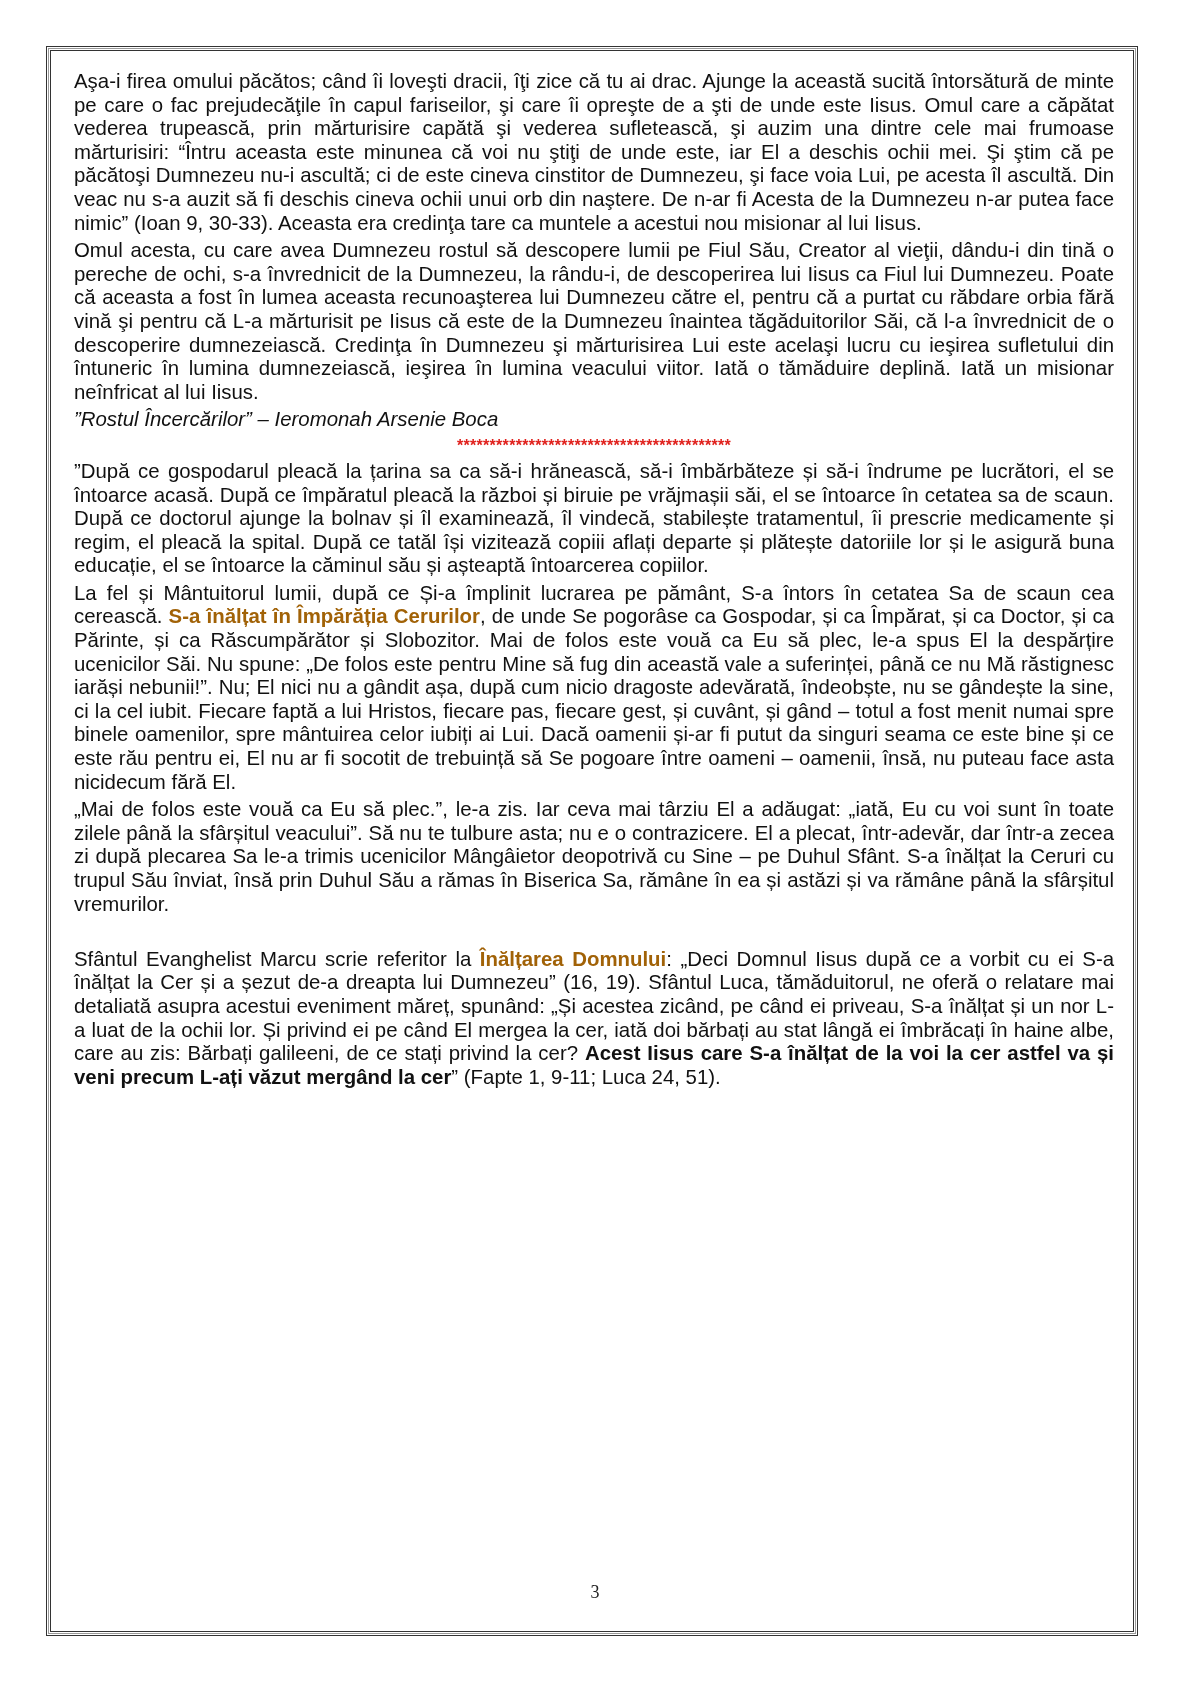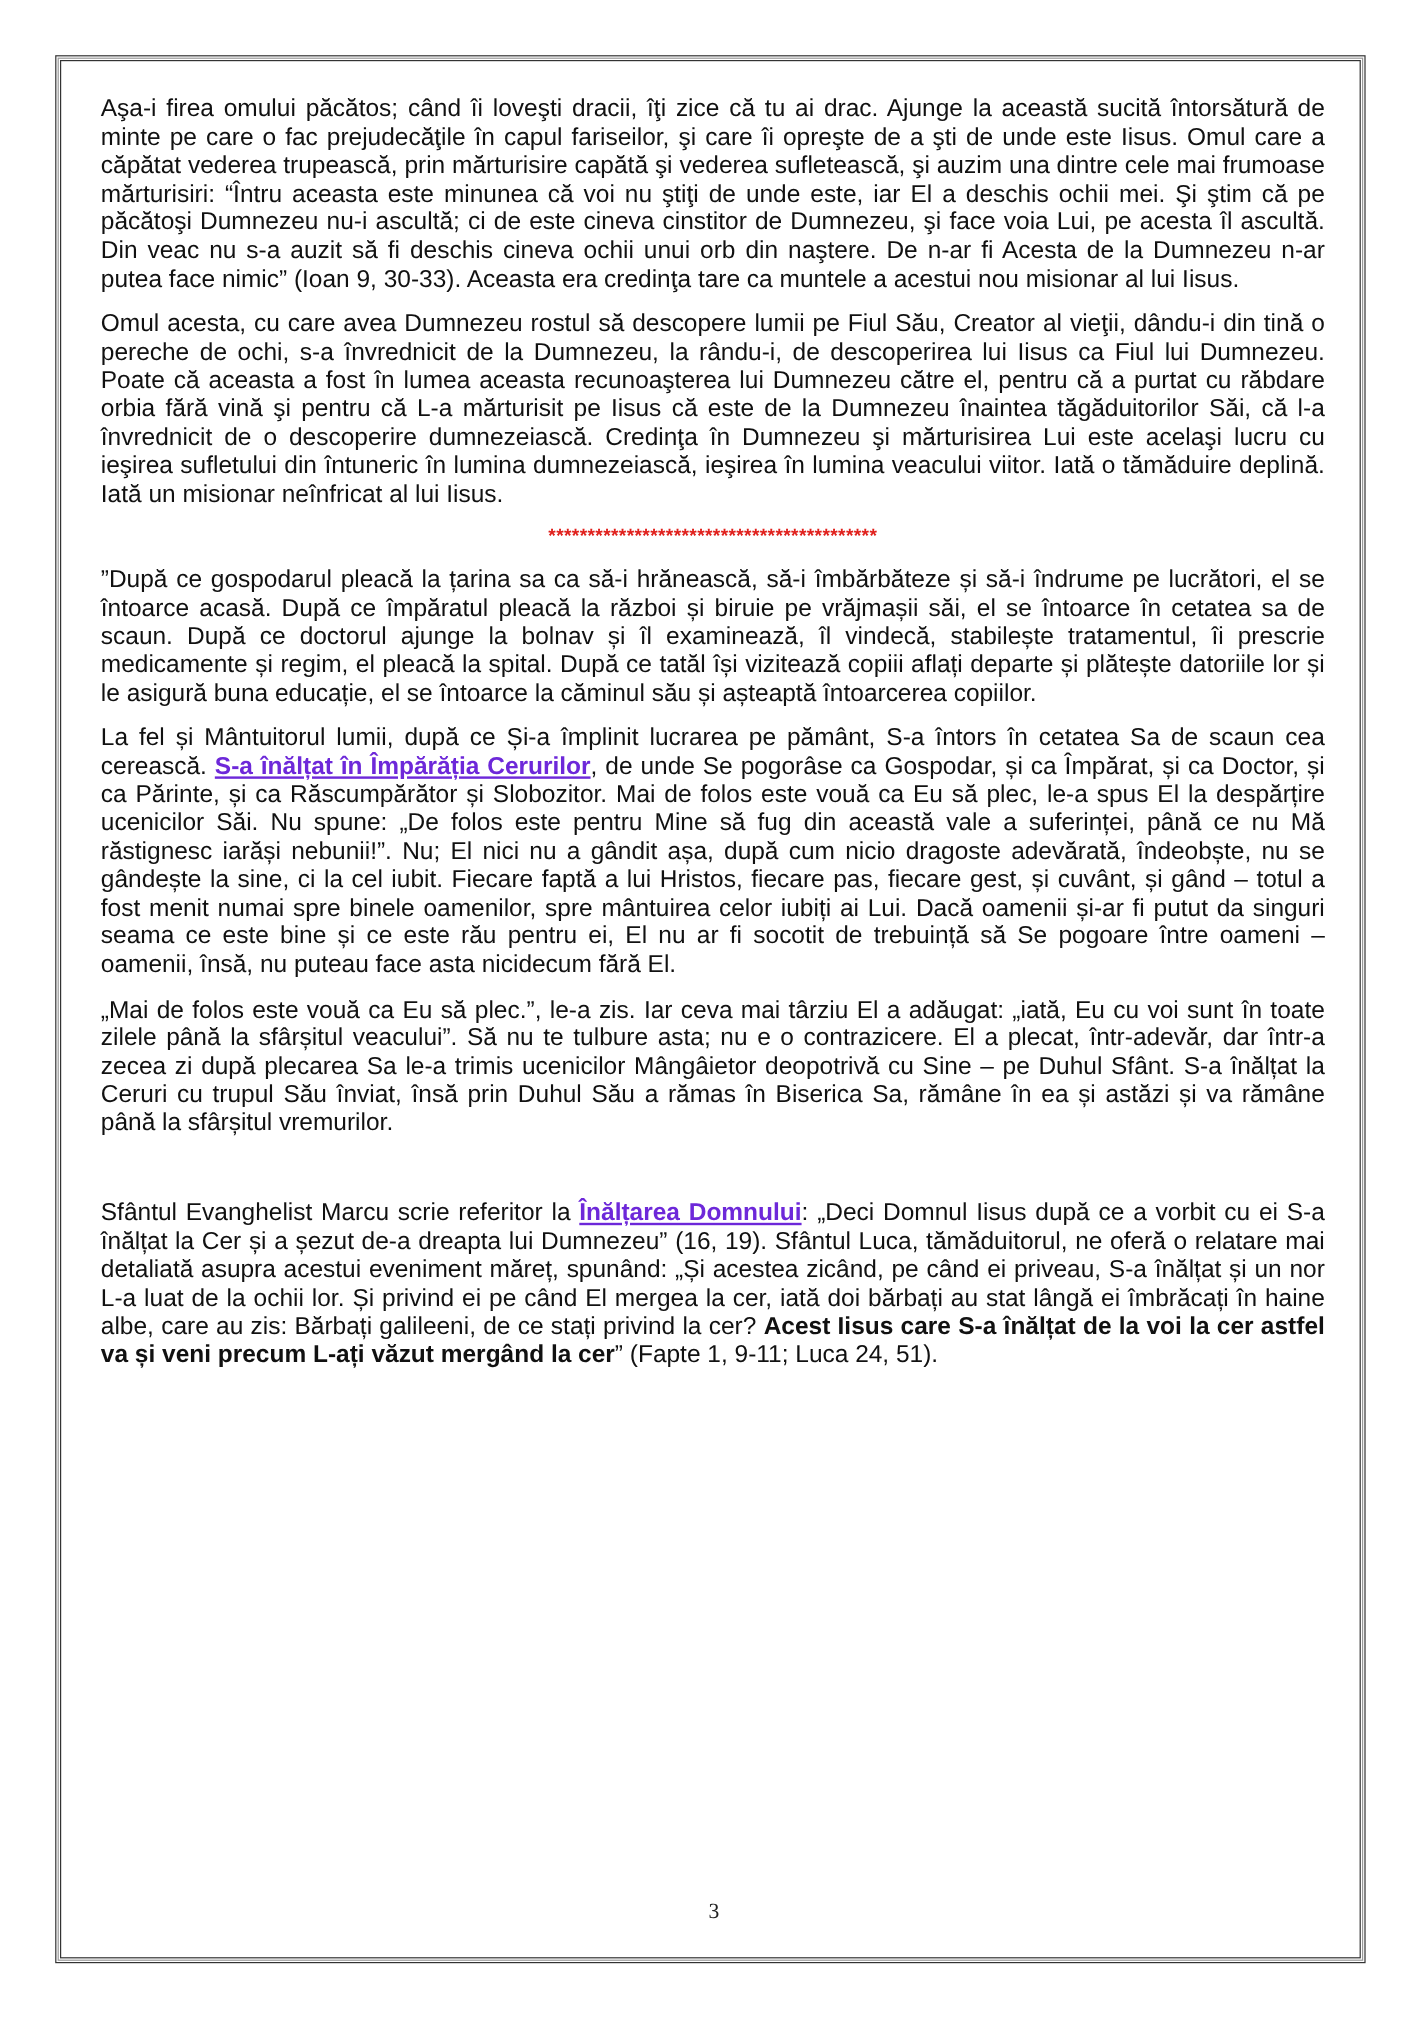--- a/index.html
+++ b/index.html
@@ -15,42 +15,43 @@
   .frame-mid {
     position: absolute; left: 1px; top: 1px; right: 1px; bottom: 1px;
     border: 1px solid #999;
   }
   .content {
     position: absolute; left: 70px; top: 66px; width: 1048px;
     font-family: "Liberation Sans", sans-serif;
     font-size: 20.4px; line-height: 23.6px; color: #111;
     text-align: justify;
   }
-  .content p { margin: 14px; }
+  .content p { margin: 4px; }
   .italic { font-style: italic; text-align: left; }
   .stars { color: #e0201c; text-align: center; font-weight: bold; font-size: 16px; line-height: 20px; letter-spacing: 0.3px; margin: 0 0 4px 0; padding-left: 0; }
-  .red-bold { color: #6d28d9; font-weight: bold; text-decoration: underline; }
+  .red-bold { color: #a16207; font-weight: bold; }
   .bold { font-weight: bold; }
   .gap { height: 23.6px; }
   .page-number {
     position: absolute; left: 0; width: 1190px; top: 1582px;
     text-align: center; font-family: "Liberation Serif", serif; font-size: 18px; color: #222;
   }
 </style>
 </head>
 <body>
 
 <div class="frame">
   <div class="frame-mid"></div>
   <div class="frame-inner"></div>
 </div>
 
 <div class="content">
   <p>Aşa-i firea omului păcătos; când îi loveşti dracii, îţi zice că tu ai drac. Ajunge la această sucită întorsătură de minte pe care o fac prejudecăţile în capul fariseilor, şi care îi opreşte de a şti de unde este Iisus. Omul care a căpătat vederea trupească, prin mărturisire capătă şi vederea sufletească, şi auzim una dintre cele mai frumoase mărturisiri: “Întru aceasta este minunea că voi nu ştiţi de unde este, iar El a deschis ochii mei. Şi ştim că pe păcătoşi Dumnezeu nu-i ascultă; ci de este cineva cinstitor de Dumnezeu, şi face voia Lui, pe acesta îl ascultă. Din veac nu s-a auzit să fi deschis cineva ochii unui orb din naştere. De n-ar fi Acesta de la Dumnezeu n-ar putea face nimic” (Ioan 9, 30-33). Aceasta era credinţa tare ca muntele a acestui nou misionar al lui Iisus.</p>
   <p>Omul acesta, cu care avea Dumnezeu rostul să descopere lumii pe Fiul Său, Creator al vieţii, dându-i din tină o pereche de ochi, s-a învrednicit de la Dumnezeu, la rându-i, de descoperirea lui Iisus ca Fiul lui Dumnezeu. Poate că aceasta a fost în lumea aceasta recunoaşterea lui Dumnezeu către el, pentru că a purtat cu răbdare orbia fără vină şi pentru că L-a mărturisit pe Iisus că este de la Dumnezeu înaintea tăgăduitorilor Săi, că l-a învrednicit de o descoperire dumnezeiască. Credinţa în Dumnezeu şi mărturisirea Lui este acelaşi lucru cu ieşirea sufletului din întuneric în lumina dumnezeiască, ieşirea în lumina veacului viitor. Iată o tămăduire deplină. Iată un misionar neînfricat al lui Iisus.</p>
+  <p class="italic">”Rostul Încercărilor” – Ieromonah Arsenie Boca</p>
   <p class="stars">******************************************</p>
   <p>”După ce gospodarul pleacă la țarina sa ca să-i hrănească, să-i îmbărbăteze și să-i îndrume pe lucrători, el se întoarce acasă. După ce împăratul pleacă la război și biruie pe vrăjmașii săi, el se întoarce în cetatea sa de scaun. După ce doctorul ajunge la bolnav și îl examinează, îl vindecă, stabilește tratamentul, îi prescrie medicamente și regim, el pleacă la spital. După ce tatăl își vizitează copiii aflați departe și plătește datoriile lor și le asigură buna educație, el se întoarce la căminul său și așteaptă întoarcerea copiilor.</p>
   <p>
     <span>La fel și Mântuitorul lumii, după ce Și-a împlinit lucrarea pe pământ, S-a întors în cetatea Sa de scaun cea cerească. </span><span class="red-bold">S-a înălțat în Împărăția Cerurilor</span><span>, de unde Se pogorâse ca Gospodar, și ca Împărat, și ca Doctor, și ca Părinte, și ca Răscumpărător și Slobozitor. Mai de folos este vouă ca Eu să plec, le-a spus El la despărțire ucenicilor Săi. Nu spune: „De folos este pentru Mine să fug din această vale a suferinței, până ce nu Mă răstignesc iarăși nebunii!”. Nu; El nici nu a gândit așa, după cum nicio dragoste adevărată, îndeobște, nu se gândește la sine, ci la cel iubit. Fiecare faptă a lui Hristos, fiecare pas, fiecare gest, și cuvânt, și gând – totul a fost menit numai spre binele oamenilor, spre mântuirea celor iubiți ai Lui. Dacă oamenii și-ar fi putut da singuri seama ce este bine și ce este rău pentru ei, El nu ar fi socotit de trebuință să Se pogoare între oameni – oamenii, însă, nu puteau face asta nicidecum fără El.</span>
   </p>
   <p>„Mai de folos este vouă ca Eu să plec.”, le-a zis. Iar ceva mai târziu El a adăugat: „iată, Eu cu voi sunt în toate zilele până la sfârșitul veacului”. Să nu te tulbure asta; nu e o contrazicere. El a plecat, într-adevăr, dar într-a zecea zi după plecarea Sa le-a trimis ucenicilor Mângâietor deopotrivă cu Sine – pe Duhul Sfânt. S-a înălțat la Ceruri cu trupul Său înviat, însă prin Duhul Său a rămas în Biserica Sa, rămâne în ea și astăzi și va rămâne până la sfârșitul vremurilor.</p>
   <div class="gap"></div>
   <p>
     <span>Sfântul Evanghelist Marcu scrie referitor la </span><span class="red-bold">Înălțarea Domnului</span><span>: „Deci Domnul Iisus după ce a vorbit cu ei S-a înălțat la Cer și a șezut de-a dreapta lui Dumnezeu” (16, 19). Sfântul Luca, tămăduitorul, ne oferă o relatare mai detaliată asupra acestui eveniment măreț, spunând: „Și acestea zicând, pe când ei priveau, S-a înălțat și un nor L-a luat de la ochii lor. Și privind ei pe când El mergea la cer, iată doi bărbați au stat lângă ei îmbrăcați în haine albe, care au zis: Bărbați galileeni, de ce stați privind la cer? </span><span class="bold">Acest Iisus care S-a înălțat de la voi la cer astfel va și veni precum L-ați văzut mergând la cer</span><span>” (Fapte 1, 9-11; Luca 24, 51).</span>
   </p>

